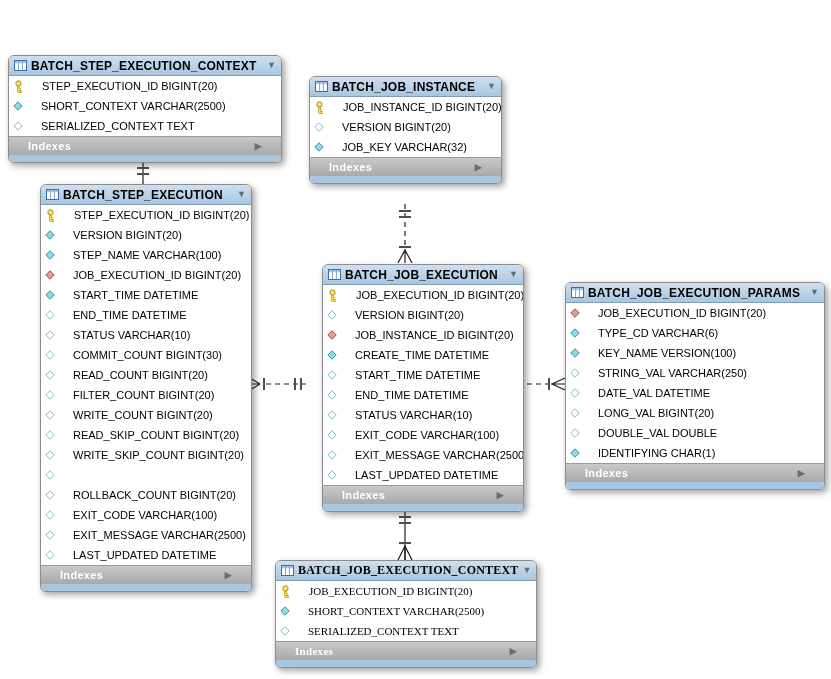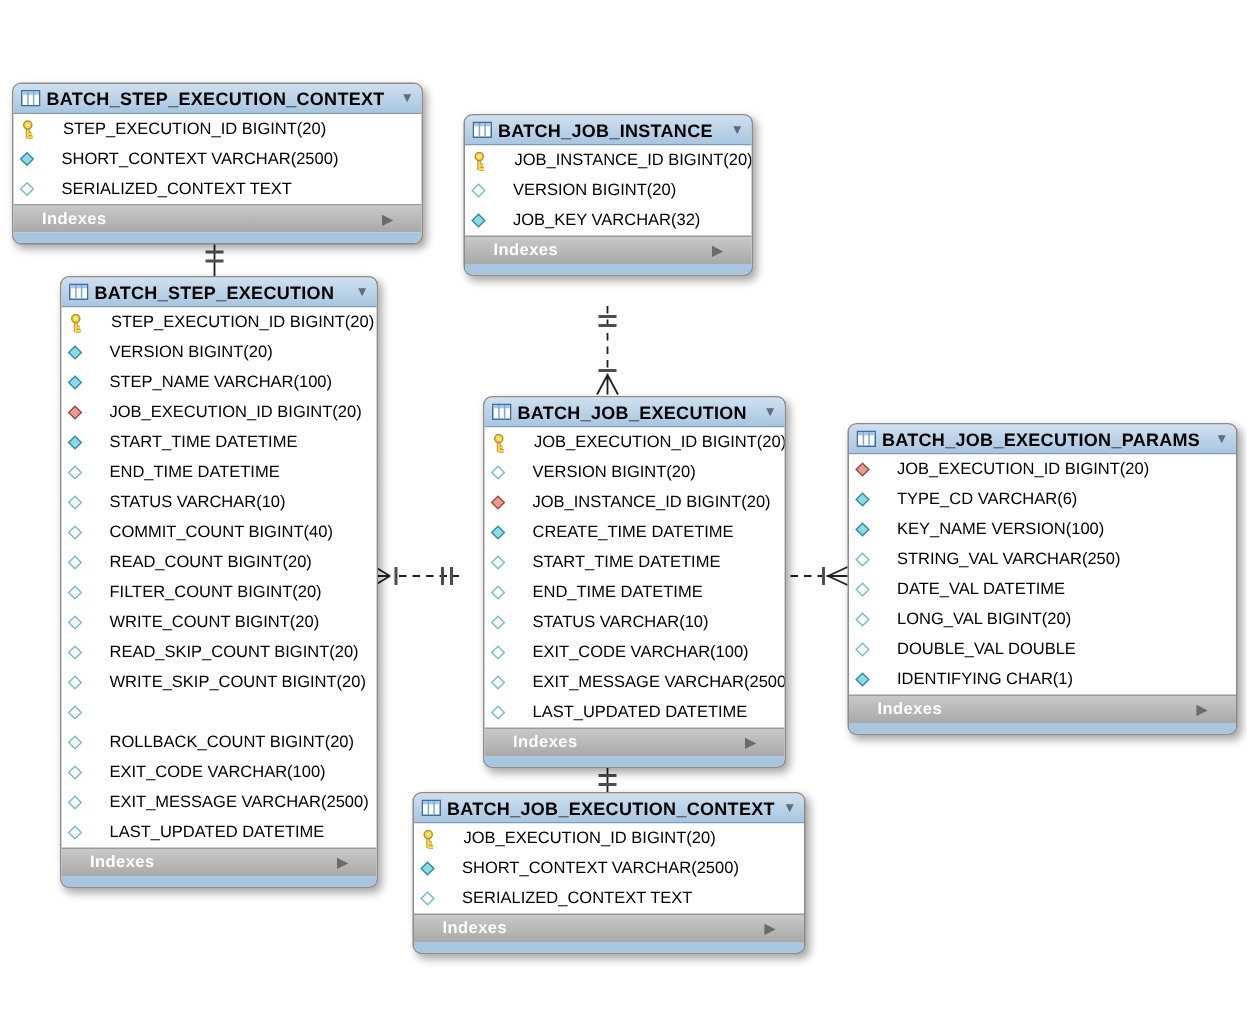--- a/index.html
+++ b/index.html
@@ -218,21 +218,21 @@
         <div class="row">
           <svg class="cicon" width="10" height="10" viewBox="0 0 10 10">
             <path d="M5 0.8 L9.2 5 L5 9.2 L0.8 5 Z" style="fill:var(--null-fill);stroke:var(--null-stroke);stroke-width:1"></path>
           </svg>
           <span class="ctext">STATUS VARCHAR(10)</span>
         </div>
         <div class="row">
           <svg class="cicon" width="10" height="10" viewBox="0 0 10 10">
             <path d="M5 0.8 L9.2 5 L5 9.2 L0.8 5 Z" style="fill:var(--null-fill);stroke:var(--null-stroke);stroke-width:1"></path>
           </svg>
-          <span class="ctext">COMMIT_COUNT BIGINT(40)</span>
+          <span class="ctext">COMMIT_COUNT BIGINT(30)</span>
         </div>
         <div class="row">
           <svg class="cicon" width="10" height="10" viewBox="0 0 10 10">
             <path d="M5 0.8 L9.2 5 L5 9.2 L0.8 5 Z" style="fill:var(--null-fill);stroke:var(--null-stroke);stroke-width:1"></path>
           </svg>
           <span class="ctext">READ_COUNT BIGINT(20)</span>
         </div>
         <div class="row">
           <svg class="cicon" width="10" height="10" viewBox="0 0 10 10">
             <path d="M5 0.8 L9.2 5 L5 9.2 L0.8 5 Z" style="fill:var(--null-fill);stroke:var(--null-stroke);stroke-width:1"></path>
@@ -432,21 +432,21 @@
             <path d="M5 0.8 L9.2 5 L5 9.2 L0.8 5 Z" style="fill:var(--nn-fill);stroke:var(--nn-stroke);stroke-width:1"></path>
           </svg>
           <span class="ctext">IDENTIFYING CHAR(1)</span>
         </div>
         <div class="idx">
           <span>Indexes</span>
           <span class="iarrow">▶</span>
         </div>
         <div class="tfoot"></div>
       </div>
-      <div class="table" style="left: 275px; top: 528px; width: 260px;">
+      <div class="table" style="left: 275px; top: 560px; width: 260px; font-family: Liberation Serif, serif;">
         <div class="thead">
           <span class="hicon">
             <svg width="13" height="11" viewBox="0 0 13 11">
               <rect x="0.5" y="0.5" width="12" height="10" style="fill:#ffffff;stroke:var(--ticon-stroke);stroke-width:1"></rect>
               <rect x="1" y="1" width="11" height="2.2" style="fill:var(--ticon-fill)"></rect>
               <path d="M4.6 1 V10 M8.4 1 V10" style="stroke:#7fa8cf;stroke-width:1;fill:none"></path>
             </svg>
           </span>
           <span class="ttitle">BATCH_JOB_EXECUTION_CONTEXT</span>
           <span class="tarrow">▼</span>

